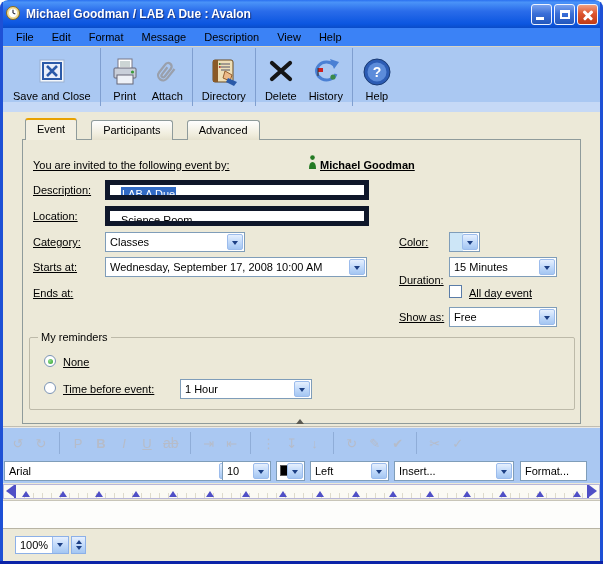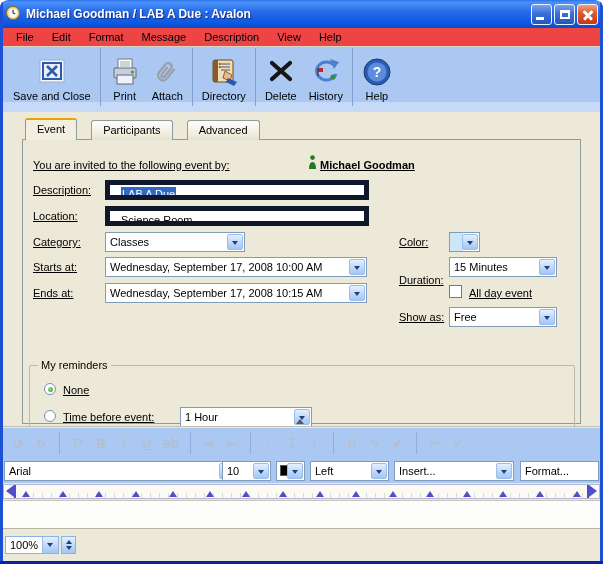--- a/index.html
+++ b/index.html
@@ -23,21 +23,21 @@
     text-shadow:1px 1px 1px #14307e; flex:1; white-space:nowrap; overflow:hidden;}
   .winbtns { display:flex; gap:2px; }
   .winbtn { width:21px; height:21px; border-radius:3px; border:1px solid #eef3ff; position:relative;
     background:linear-gradient(180deg,#7aa2ee 0%,#3a6fd8 45%,#2257bc 100%); }
   .winbtn.close { background:linear-gradient(180deg,#f0a080 0%,#dd5630 45%,#c03c16 100%); }
   .winbtn .min-glyph{ position:absolute; left:4px; bottom:4px; width:8px; height:3px; background:#fff;}
   .winbtn .max-glyph{ position:absolute; left:5px; top:5px; width:10px; height:9px; border:2px solid #fff; border-top-width:3px;}
   .winbtn .x1,.winbtn .x2{ position:absolute; left:4px; top:9px; width:12px; height:2.5px; background:#fff; border-radius:1px;}
   .winbtn .x1{ transform:rotate(45deg);} .winbtn .x2{ transform:rotate(-45deg);}
   
-  .menubar { position:absolute; left:3px; top:28px; width:597px; height:19px; background:#ef4444;
+  .menubar { position:absolute; left:3px; top:28px; width:597px; height:19px; background:#3b82f6;
     border-bottom:1px solid #d8d4c4; display:flex; align-items:center; padding-left:4px;}
   .menu-item { padding:2px 9px; }
   
   .toolbar { position:absolute; left:3px; top:47px; width:597px; height:65px;
     background:linear-gradient(180deg,#aac8f2 0%,#aac8f2 84%,#c6d9f6 85%,#c6d9f6 100%);
     display:flex; align-items:center; padding:2px 4px 8px 4px;}
   .tb-btn { display:flex; flex-direction:column; align-items:center; justify-content:flex-end; gap:2px;
     height:54px; padding:2px 6px; }
   .tb-icon { height:32px; display:flex; align-items:center; justify-content:center;}
   .tb-sep { width:1px; height:58px; background:#7f9fd0; margin:0 3px; }
@@ -94,21 +94,21 @@
     border-bottom:6.5px solid transparent; border-right:8px solid #4f4fc6;}
   .cap-bar-l { position:absolute; right:0; top:0; width:2px; height:13px; background:#4f4fc6;}
   .cap-tri-r { position:absolute; left:2px; top:0; width:0;height:0; border-top:6.5px solid transparent;
     border-bottom:6.5px solid transparent; border-left:8px solid #4f4fc6;}
   .cap-bar-r { position:absolute; left:0; top:0; width:2px; height:13px; background:#4f4fc6;}
   
   .docarea { position:absolute; left:3px; top:500px; width:597px; height:28px; background:#fdfdfb;
     border-top:1px solid #c8c5b8; }
   
   .statusbar { position:absolute; left:3px; top:528px; width:597px; height:33px; background:#ece9d8;
-    border-top:1px solid #b8b4a4; display:flex; align-items:center; padding-left:2px;}
+    border-top:1px solid #b8b4a4; display:flex; align-items:center; padding-left:12px;}
   .zoomctl { display:flex; align-items:stretch; height:18px; border:1px solid #8cb0e8; background:#fff;}
   .zoom-text { padding:2px 4px 0 4px; }
   .zoom-arrow { position:relative; width:16px;
     background:linear-gradient(180deg,#e6f0fe,#c2dafa 50%,#a4c6f2); border-left:1px solid #9cbcec;}
   .zoom-arrow::after { content:""; position:absolute; left:4px; top:6px; width:0;height:0;
     border-left:3.5px solid transparent; border-right:3.5px solid transparent; border-top:4.5px solid #1c3f84;}
   .spinner { position:relative; width:15px; margin-left:2px; border:1px solid #8cb0e8;
     background:linear-gradient(180deg,#e6f0fe,#c2dafa 50%,#a4c6f2);}
   .spin-up { position:absolute; left:3.5px; top:3px; width:0;height:0;
     border-left:3.5px solid transparent; border-right:3.5px solid transparent; border-bottom:4px solid #1c3f84;}
@@ -281,34 +281,30 @@
       <span>Wednesday, September 17, 2008 10:00 AM</span>
       <span class="dd-btn"></span>
     </div>
     <span class="flabel" style="left:376px; top:134px;">Duration:</span>
     <div class="dd" style="left:426px; top:117px; width:108px;">
       <span>15 Minutes</span>
       <span class="dd-btn"></span>
     </div>
 
     <span class="flabel" style="left:10px; top:147px;">Ends at:</span>
-    <div class="dd" style="left:82px; top:143px; width:262px;">
-      <span>Wednesday, September 17, 2008 10:15 AM</span>
-      <span class="dd-btn"></span>
-    </div>
     <span class="checkbox" style="left:426px; top:145px;"></span>
     <span class="flabel" style="left:446px; top:147px;">All day event</span>
 
     <span class="flabel" style="left:376px; top:171px;">Show as:</span>
     <div class="dd" style="left:426px; top:167px; width:108px;">
       <span>Free</span>
       <span class="dd-btn"></span>
     </div>
 
-    <div class="fieldset" style="left:6px; top:197px; width:546px; height:73px;margin-top:28px;">
+    <div class="fieldset" style="left:6px; top:197px; width:546px; height:73px;">
       <span class="legend">My reminders</span>
       <span class="radio selected" style="left:14px; top:17px;"></span>
       <span class="flabel" style="left:33px; top:18px;">None</span>
       <span class="radio" style="left:14px; top:44px;"></span>
       <span class="flabel" style="left:33px; top:45px;">Time before event:</span>
       <div class="dd" style="left:150px; top:41px; width:132px;">
         <span>1 Hour</span>
         <span class="dd-btn"></span>
       </div>
     </div>
@@ -356,21 +352,21 @@
       <span class="dd-btn"></span>
     </div>
     <div class="dd" style="left:391px; top:3px; width:120px;">
       <span>Insert...</span>
       <span class="dd-btn"></span>
     </div>
     <div class="dd" style="left:307px; top:3px; width:79px;">
       <span>Left</span>
       <span class="dd-btn"></span>
     </div>
-    <div class="dd" style="left:517px; top:3px; width:79px;">
+    <div class="dd" style="left:517px; top:3px; width:67px;">
       <span>Format...</span>
     </div>
   </div>
 
   <div class="ruler-strip">
     <div class="ruler">
       <span class="ruler-cap">
           <span class="cap-tri-l"></span>
           <span class="cap-bar-l"></span>
         </span>

